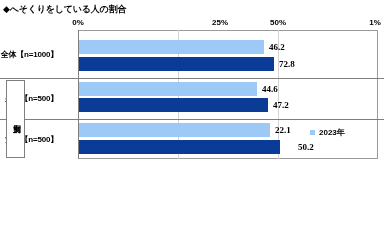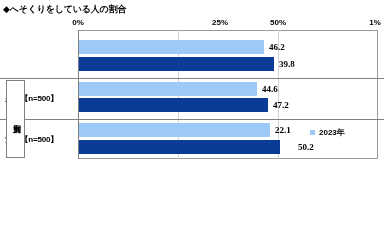--- a/index.html
+++ b/index.html
@@ -119,32 +119,33 @@
   </div>
 
   <div class="plot-frame"></div>
   <div class="gridline" style="left:178px;"></div>
   <div class="gridline" style="left:278px;"></div>
   <div class="axis-baseline"></div>
 
   <div class="cat-sep" style="top:76px;"></div>
   <div class="cat-sep" style="top:117px;"></div>
 
+  <div class="cat-label" style="top:52px;">全体【n=1000】</div>
   <div class="cat-label" style="top:96px;">男性【n=500】</div>
   <div class="cat-label" style="top:137px;">女性【n=500】</div>
 
   <div class="group-box">
     <span class="group-box-text">男女別</span>
   </div>
 
   <div class="bar s2023" style="left:79px;top:38px;width:185px;"></div>
   <div class="bar-value" style="left:269px;top:45px;">46.2</div>
 
   <div class="bar s2024" style="left:79px;top:55px;width:195px;"></div>
-  <div class="bar-value" style="left:279px;top:62px;">39.8</div>
+  <div class="bar-value" style="left:279px;top:62px;">72.8</div>
 
   <div class="bar s2023" style="left:79px;top:80px;width:178px;"></div>
   <div class="bar-value" style="left:262px;top:87px;">44.6</div>
 
   <div class="bar s2024" style="left:79px;top:96px;width:189px;"></div>
   <div class="bar-value" style="left:273px;top:103px;text-align:right;">47.2</div>
 
   <div class="bar s2023" style="left:79px;top:121px;width:191px;"></div>
   <div class="bar-value" style="left:275px;top:128px;">22.1</div>
 

